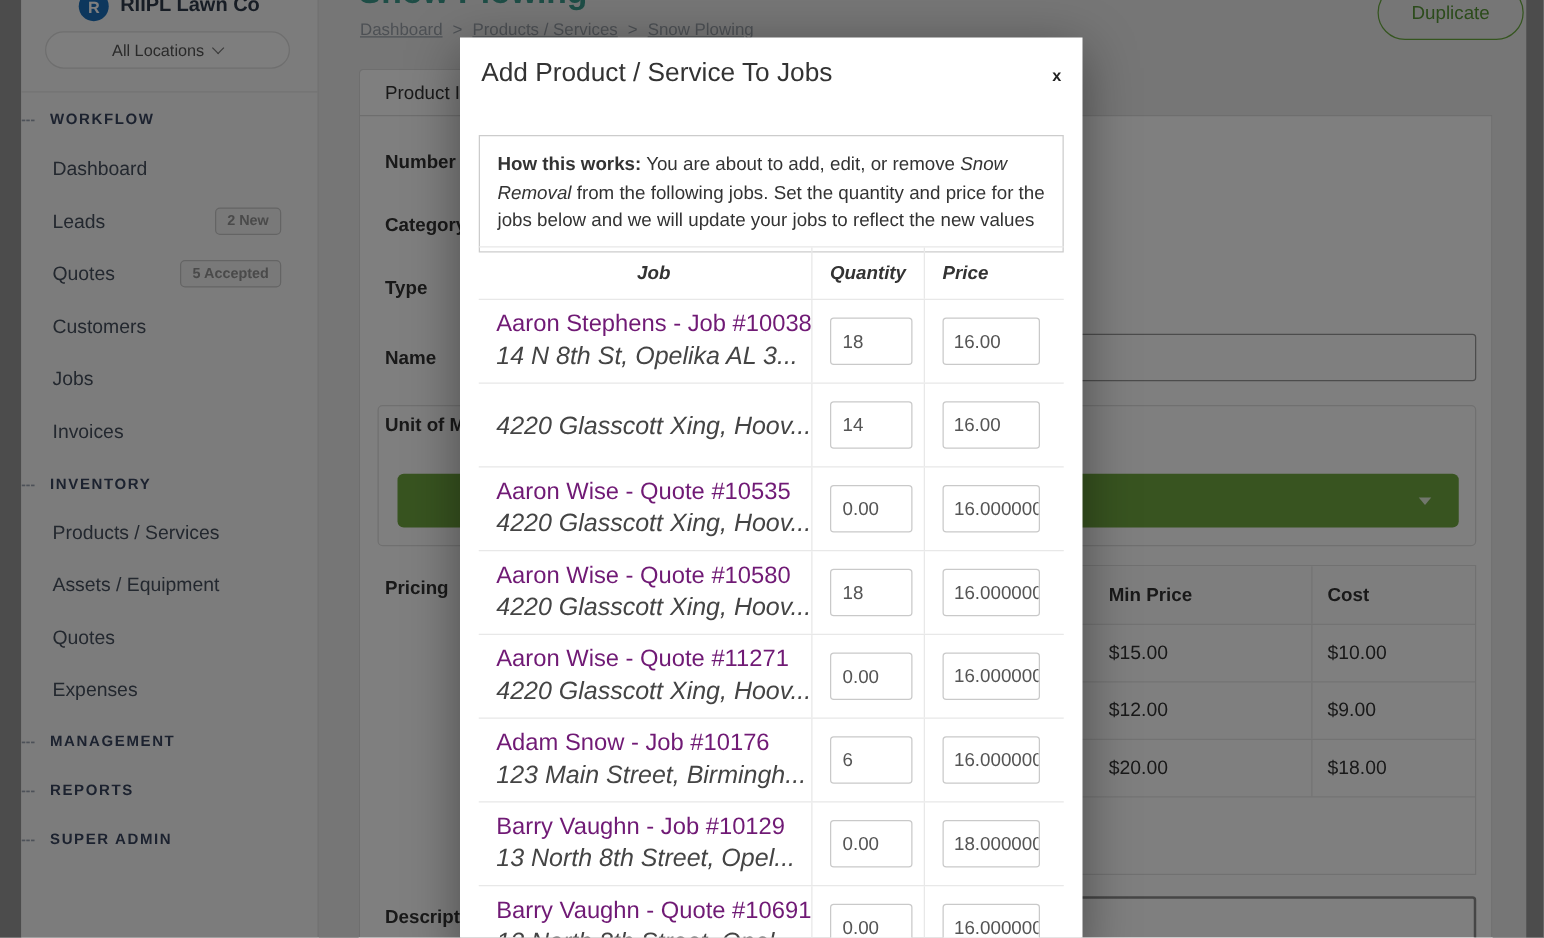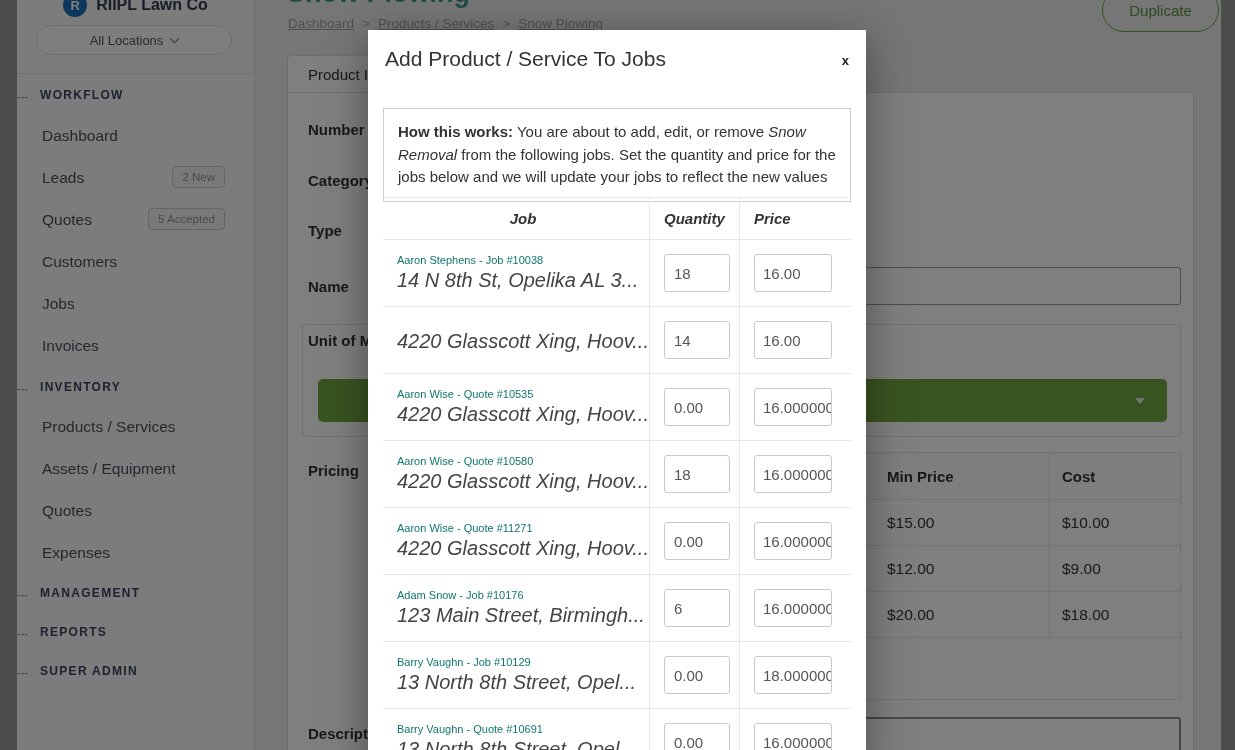--- a/index.html
+++ b/index.html
@@ -12,21 +12,21 @@
   .sidebar { position:absolute; left:0; top:0; width:238px; height:750px; background:#f9f9f9; border-right:1px solid #e0e0e0; }
   .logo-row { position:absolute; top:-7px; left:0; width:100%; display:flex; align-items:center; justify-content:center; gap:9px; }
   .logo-circle { width:24px; height:24px; border-radius:50%; background:#1a6fba; color:#fff; display:flex; align-items:center; justify-content:center; font-size:13px; font-weight:bold; flex:0 0 auto; }
   .company { font-size:16px; font-weight:700; color:#2f3a4a; white-space:nowrap; }
   .loc-pill { position:absolute; top:25px; left:19px; width:196px; height:30px; border:1px solid #ddd; border-radius:16px; background:#fcfcfc; display:flex; align-items:center; justify-content:center; gap:8px; font-size:13px; color:#555; cursor:pointer; }
   .chev { width:7px; height:7px; border-right:1.5px solid #777; border-bottom:1.5px solid #777; transform:rotate(45deg); margin-top:-4px; }
   .sb-divider { position:absolute; top:73px; left:0; width:100%; border-top:1px solid #e5e5e5; }
   .sb-sec { position:absolute; left:23px; font-size:12px; font-weight:700; letter-spacing:1.3px; color:#39455f; white-space:nowrap; }
   .sb-dash { position:absolute; left:0; font-size:11px; font-weight:700; color:#9aa3b1; letter-spacing:0; }
   .sb-item { position:absolute; left:25px; font-size:15.5px; color:#47505e; white-space:nowrap; cursor:pointer; }
-  .sb-badge { position:absolute; right:29px; height:22px; border:1px solid #c8c8c8; border-radius:4px; background:#f3f3f3; color:#949494; font-size:11.5px; font-weight:400; display:flex; align-items:center; padding:0 9px; }
+  .sb-badge { position:absolute; right:29px; height:22px; border:1px solid #c8c8c8; border-radius:4px; background:#f3f3f3; color:#949494; font-size:11.5px; font-weight:700; display:flex; align-items:center; padding:0 9px; }
 
   
   .page-title { position:absolute; left:270px; top:-22px; font-size:27px; font-weight:700; color:#3c9a8c; }
   .crumbs { position:absolute; left:271px; top:16px; font-size:13.5px; color:#9aa1a9; display:flex; align-items:center; }
   .crumbs a { color:#9aa1a9; text-decoration:underline; cursor:pointer; }
   .crumb-sep { margin:0 8px; text-decoration:none; }
   .dup-btn { position:absolute; left:1085px; top:-12px; width:117px; height:44px; border:1.5px solid #6aaa3f; border-radius:22px; background:transparent; color:#579636; font-size:15px; display:flex; align-items:center; justify-content:center; cursor:pointer; }
   .tab { position:absolute; left:270px; top:55px; width:113px; height:38px; background:#fff; border:1px solid #ddd; border-bottom:none; border-radius:4px 4px 0 0; font-size:15px; color:#333; display:flex; align-items:center; padding-left:20px; cursor:pointer; }
   .card { position:absolute; left:270px; top:92px; width:907px; height:700px; background:#fff; border:1px solid #ddd; }
   .flabel { position:absolute; left:20px; font-size:15px; font-weight:600; color:#333; white-space:nowrap; display:flex; align-items:center; gap:5px; }
@@ -52,21 +52,21 @@
   .m-close { position:absolute; right:17px; top:23px; font-size:13px; font-weight:700; color:#222; background:none; border:none; cursor:pointer; font-family:inherit; }
   .m-info { position:absolute; left:15px; top:78px; width:468px; border:1px solid #ccc; padding:12px 14px; font-size:15px; line-height:1.5; color:#333; }
   .m-table { position:absolute; left:15px; top:167px; width:468px; }
   .mth { display:flex; height:43px; border-top:1px solid #e8e8e8; border-bottom:1px solid #e8e8e8; font-size:15px; font-weight:700; color:#333; }
   .mtr { display:flex; height:67px; border-bottom:1px solid #e8e8e8; }
   .c-job { width:266px; padding-left:14px; display:flex; flex-direction:column; justify-content:center; }
   .c-qty { width:90px; border-left:1px solid #e8e8e8; display:flex; align-items:center; }
   .c-price { width:112px; border-left:1px solid #e8e8e8; display:flex; align-items:center; }
   .mth .c-job, .mth .c-qty, .mth .c-price { flex-direction:row; align-items:center;font-style:italic; }
   .mth .c-qty, .mth .c-price { padding-left:14px; }
-  .job-link { font-size:11px; color:#0f766e; text-decoration:none; white-space:nowrap; cursor:pointer; }
+  .job-link { font-size:19px; color:#701a75; text-decoration:none; white-space:nowrap; cursor:pointer; }
   .job-addr { font-size:20px; color:#444; margin-top:3px; white-space:nowrap;font-style:italic; }
   .qty-input { width:66px; height:38px; margin-left:14px; border:1px solid #c9c9c9; border-radius:3px; font-size:15px; color:#555; padding-left:9px; font-family:inherit; }
   .price-input { width:78px; height:38px; margin-left:14px; border:1px solid #c9c9c9; border-radius:3px; font-size:15px; color:#555; padding-left:8px; padding-right:0; font-family:inherit; }
 </style>
 </head>
 <body>
 
 <div class="app">
 
   <nav class="sidebar">

